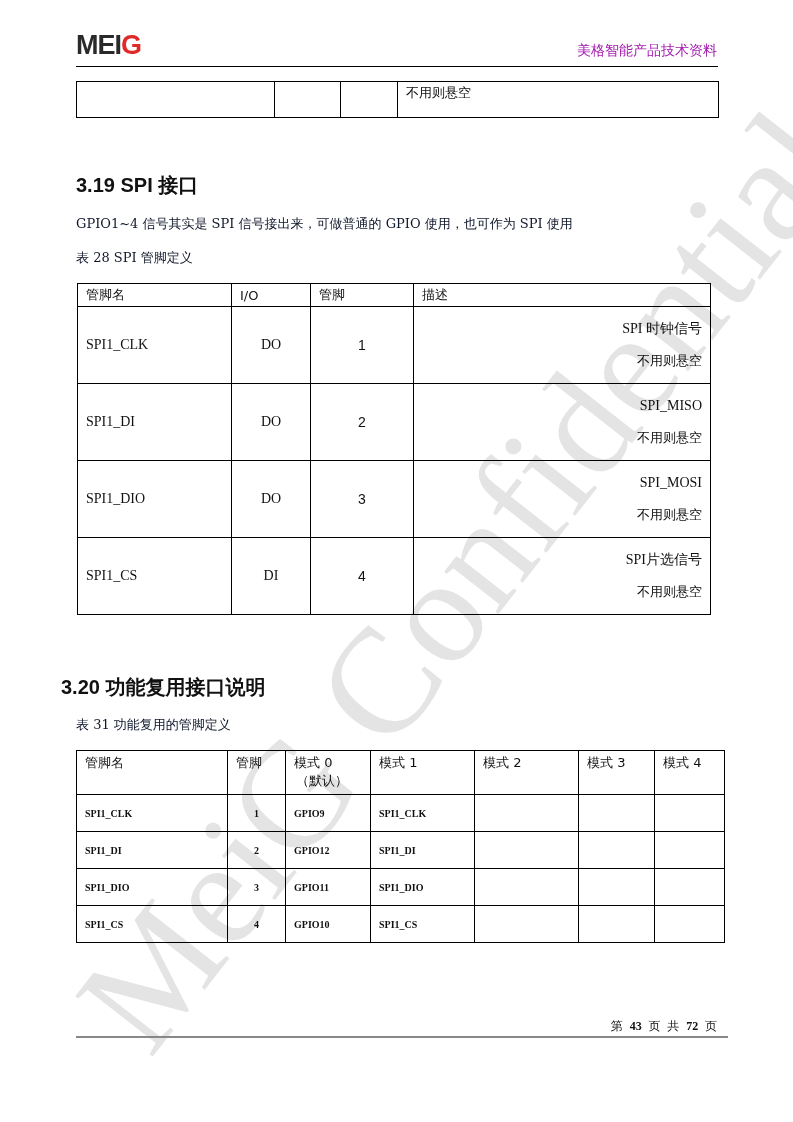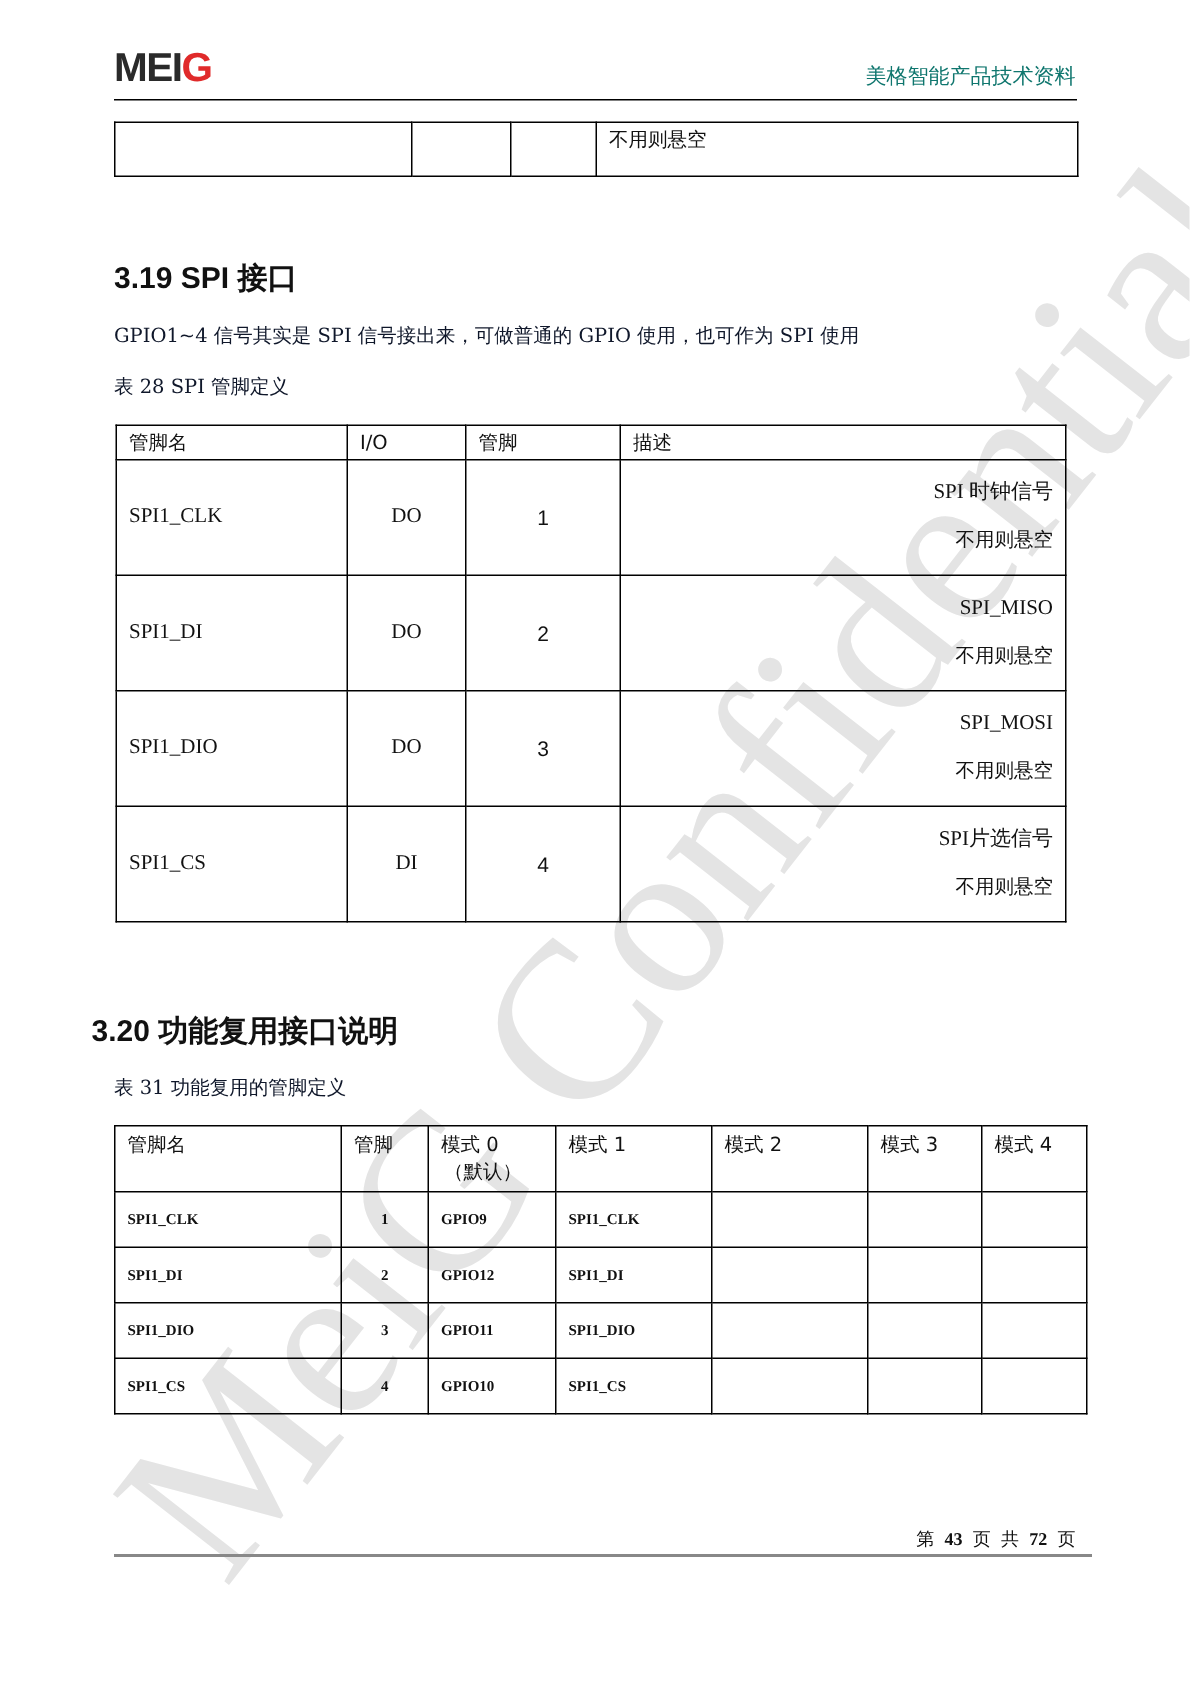--- a/index.html
+++ b/index.html
@@ -2,21 +2,21 @@
 <html><head>
 <meta charset="utf-8">
 <style>
   html, body { margin: 0; padding: 0; background: #ffffff; }
   body { width: 793px; height: 1122px; position: relative; overflow: hidden;
          font-family: "Liberation Serif", "DejaVu Serif", serif; color: #111; }
   .abs { position: absolute; }
   .logo { left: 76px; top: 30px; font-family: "Liberation Sans", sans-serif; font-size: 27px;
           font-weight: bold; letter-spacing: -1px; color: #2a2a2a; line-height: 30px; text-align: right; }
   .logo .g { color: #e02a2a; }
-  .header-title { right: 76px; top: 42px; font-family: Liberation Sans, sans-serif; font-size: 14px; color: #0f766e; }
+  .header-title { right: 76px; top: 42px; font-family: Liberation Sans, sans-serif; font-size: 14px; color: #a21caf; }
   .header-rule { left: 76px; top: 66px; width: 642px; height: 1px; background: #000; }
   table { border-collapse: collapse; position: absolute; }
   td { border: 1px solid #000; vertical-align: middle; padding: 0 8px; }
   .cont { left: 76px; top: 81px; width: 643px; }
   .cont td { height: 33px; vertical-align: top; font-family: "DejaVu Sans", sans-serif; font-size: 13px; padding-top: 2px; }
   h2 { margin: 0; position: absolute; font-family: "Liberation Sans", sans-serif; font-size: 20px; font-weight: bold; }
   .h319 { left: 76px; top: 172px; }
   .h320 { left: 61px; top: 674px; }
   .para { font-family: "DejaVu Serif", serif; font-size: 13px; color: #0f172a; }
   .p1 { left: 76px; top: 215px; }

